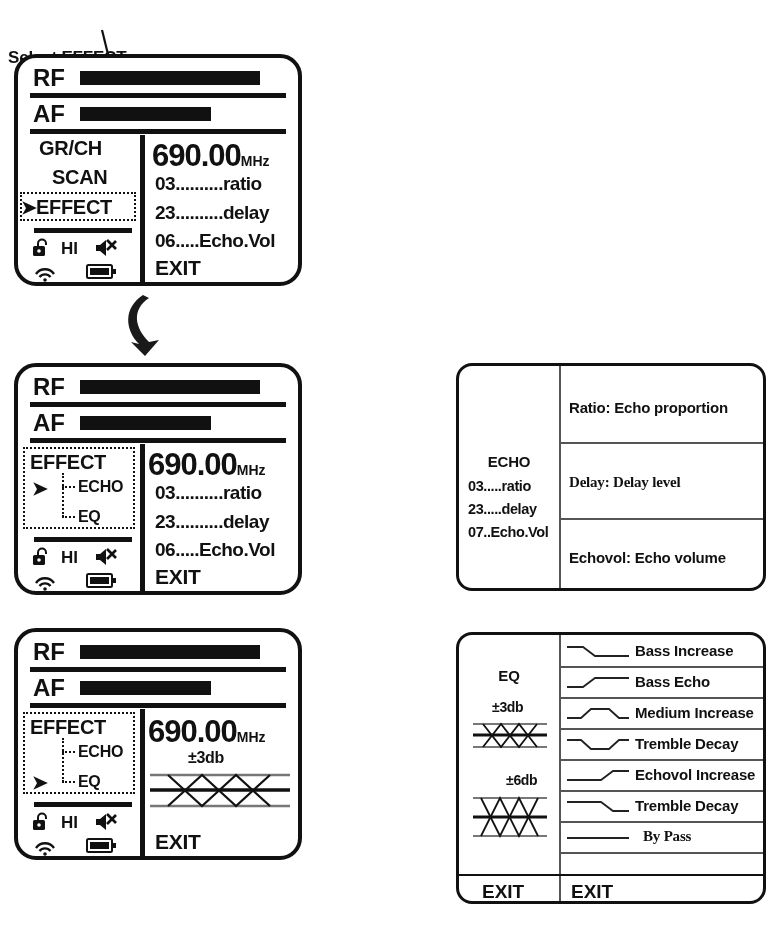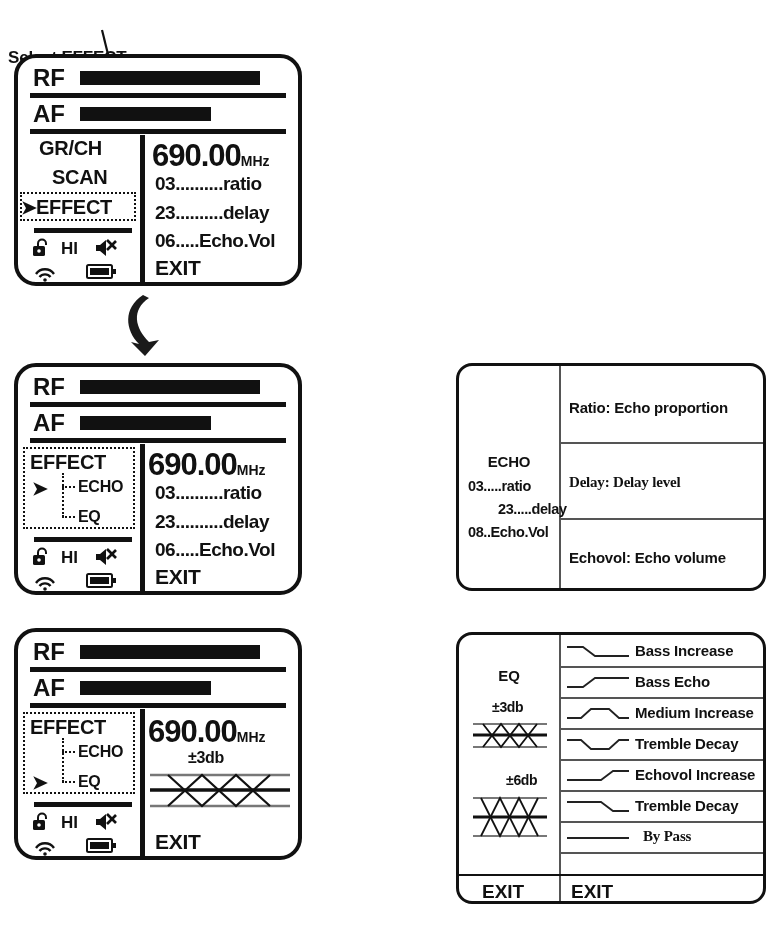--- a/index.html
+++ b/index.html
@@ -348,22 +348,22 @@
   </div>
 </div>
 
 <div class="refbox" style="left:456px; top:363px; width:310px; height:228px;">
   <div class="ref-vdiv" style="left:100px; top:0; height:228px;"></div>
   <div class="ref-hdiv" style="left:100px; top:76px; width:210px;"></div>
   <div class="ref-hdiv" style="left:100px; top:152px; width:210px;"></div>
 
   <div class="ref-txt c" style="left:0; top:87px; width:100px;">ECHO</div>
   <div class="ref-small" style="left:9px; top:112px;">03.....ratio</div>
-  <div class="ref-small" style="left:9px; top:135px;margin-left:30px;">23.....delay</div>
-  <div class="ref-small" style="left:9px; top:158px;">08..Echo.Vol</div>
+  <div class="ref-small" style="left:9px; top:135px;">23.....delay</div>
+  <div class="ref-small" style="left:9px; top:158px;">07..Echo.Vol</div>
 
   <div class="ref-txt" style="left:110px; top:33px;">Ratio: Echo proportion</div>
   <div class="ref-txt" style="left:110px; top:108px;font-family:Liberation Serif, serif;">Delay: Delay level</div>
   <div class="ref-txt" style="left:110px; top:183px;">Echovol: Echo volume</div>
 </div>
 
 <div class="refbox" style="left:456px; top:632px; width:310px; height:272px;">
   <div class="ref-vdiv" style="left:100px; top:0; height:272px;"></div>
 
   <div class="ref-hdiv" style="left:100px; top:31px; width:210px;"></div>

